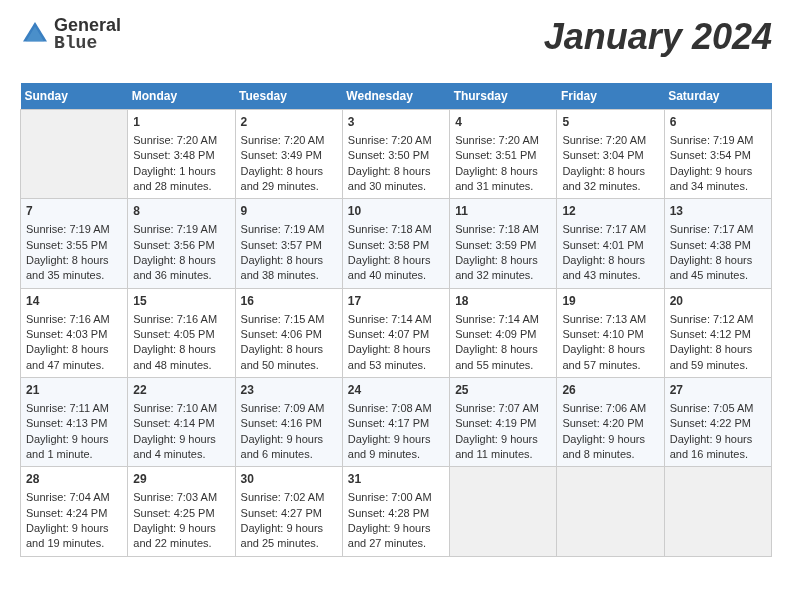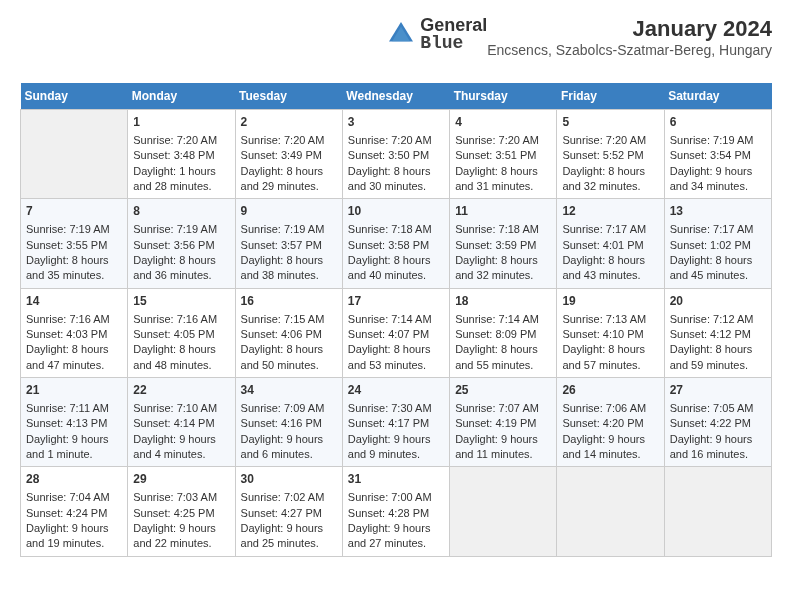--- a/index.html
+++ b/index.html
@@ -5,23 +5,24 @@
     * { box-sizing: border-box; margin: 0; padding: 0; }
     body {
       font-family: Arial, sans-serif;
       background: #fff;
       width: 792px;
       min-height: 612px;
       padding: 16px 20px;
     }
     .header {
       display: flex;
-      justify-content: flex-end;
+      justify-content: space-between;
       align-items: flex-start;
       margin-bottom: 10px;
+      gap: 40px;
     }
     .logo {
       display: flex;
       align-items: center;
       gap: 4px;
     }
     .logo-text {
       display: flex;
       flex-direction: column;
       font-size: 18px;
@@ -31,23 +32,24 @@
     .logo-general { color: #333; }
     .logo-blue { color: #404040; font-family: Liberation Mono, monospace; }
     .logo-icon {
       width: 30px;
       height: 30px;
     }
     .title-block {
       text-align: right;
     }
     .month-year {
-      font-size: 22px;
+      font-size: 36px;
       font-weight: bold;
       color: #333;
+      font-style: italic;
     }
     .location {
       font-size: 14px;
       color: #555;
     }
     table {
       width: 100%;
       border-collapse: collapse;
       font-size: 11px;
       margin-top: 25px;
@@ -94,21 +96,20 @@
       <polygon points="20,4 36,30 4,30" fill="#3a7fc1"></polygon>
       <polygon points="20,10 32,30 8,30" fill="#5a9fd4" opacity="0.5"></polygon>
     </svg>
     <div class="logo-text">
       <span class="logo-general">General</span>
       <span class="logo-blue">Blue</span>
     </div>
   </div>
   <div class="title-block">
     <div class="month-year">January 2024</div>
-    <div class="location">Encsencs, Szabolcs-Szatmar-Bereg, Hungary</div>
   </div>
 </div>
 
 <table>
   <thead>
     <tr>
     <th>Sunday</th>
         <th>Monday</th>
         <th>Tuesday</th>
         <th>Wednesday</th>
@@ -131,21 +132,21 @@
         <td><span class="day-num">3</span>
         <span>Sunrise: 7:20 AM</span><br>
         <span>Sunset: 3:50 PM</span><br>
         <span>Daylight: 8 hours and 30 minutes.</span></td>
         <td><span class="day-num">4</span>
         <span>Sunrise: 7:20 AM</span><br>
         <span>Sunset: 3:51 PM</span><br>
         <span>Daylight: 8 hours and 31 minutes.</span></td>
         <td><span class="day-num">5</span>
         <span>Sunrise: 7:20 AM</span><br>
-        <span>Sunset: 5:52 PM</span><br>
+        <span>Sunset: 3:04 PM</span><br>
         <span>Daylight: 8 hours and 32 minutes.</span></td>
         <td><span class="day-num">6</span>
         <span>Sunrise: 7:19 AM</span><br>
         <span>Sunset: 3:54 PM</span><br>
         <span>Daylight: 9 hours and 34 minutes.</span></td>
       </tr>
       <tr>
         <td><span class="day-num">7</span>
         <span>Sunrise: 7:19 AM</span><br>
         <span>Sunset: 3:55 PM</span><br>
@@ -165,21 +166,21 @@
         <td><span class="day-num">11</span>
         <span>Sunrise: 7:18 AM</span><br>
         <span>Sunset: 3:59 PM</span><br>
         <span>Daylight: 8 hours and 32 minutes.</span></td>
         <td><span class="day-num">12</span>
         <span>Sunrise: 7:17 AM</span><br>
         <span>Sunset: 4:01 PM</span><br>
         <span>Daylight: 8 hours and 43 minutes.</span></td>
         <td><span class="day-num">13</span>
         <span>Sunrise: 7:17 AM</span><br>
-        <span>Sunset: 1:02 PM</span><br>
+        <span>Sunset: 4:38 PM</span><br>
         <span>Daylight: 8 hours and 45 minutes.</span></td>
       </tr>
       <tr>
         <td><span class="day-num">14</span>
         <span>Sunrise: 7:16 AM</span><br>
         <span>Sunset: 4:03 PM</span><br>
         <span>Daylight: 8 hours and 47 minutes.</span></td>
         <td><span class="day-num">15</span>
         <span>Sunrise: 7:16 AM</span><br>
         <span>Sunset: 4:05 PM</span><br>
@@ -187,56 +188,56 @@
         <td><span class="day-num">16</span>
         <span>Sunrise: 7:15 AM</span><br>
         <span>Sunset: 4:06 PM</span><br>
         <span>Daylight: 8 hours and 50 minutes.</span></td>
         <td><span class="day-num">17</span>
         <span>Sunrise: 7:14 AM</span><br>
         <span>Sunset: 4:07 PM</span><br>
         <span>Daylight: 8 hours and 53 minutes.</span></td>
         <td><span class="day-num">18</span>
         <span>Sunrise: 7:14 AM</span><br>
-        <span>Sunset: 8:09 PM</span><br>
+        <span>Sunset: 4:09 PM</span><br>
         <span>Daylight: 8 hours and 55 minutes.</span></td>
         <td><span class="day-num">19</span>
         <span>Sunrise: 7:13 AM</span><br>
         <span>Sunset: 4:10 PM</span><br>
         <span>Daylight: 8 hours and 57 minutes.</span></td>
         <td><span class="day-num">20</span>
         <span>Sunrise: 7:12 AM</span><br>
         <span>Sunset: 4:12 PM</span><br>
         <span>Daylight: 8 hours and 59 minutes.</span></td>
       </tr>
       <tr>
         <td><span class="day-num">21</span>
         <span>Sunrise: 7:11 AM</span><br>
         <span>Sunset: 4:13 PM</span><br>
         <span>Daylight: 9 hours and 1 minute.</span></td>
         <td><span class="day-num">22</span>
         <span>Sunrise: 7:10 AM</span><br>
         <span>Sunset: 4:14 PM</span><br>
         <span>Daylight: 9 hours and 4 minutes.</span></td>
-        <td><span class="day-num">34</span>
+        <td><span class="day-num">23</span>
         <span>Sunrise: 7:09 AM</span><br>
         <span>Sunset: 4:16 PM</span><br>
         <span>Daylight: 9 hours and 6 minutes.</span></td>
         <td><span class="day-num">24</span>
-        <span>Sunrise: 7:30 AM</span><br>
+        <span>Sunrise: 7:08 AM</span><br>
         <span>Sunset: 4:17 PM</span><br>
         <span>Daylight: 9 hours and 9 minutes.</span></td>
         <td><span class="day-num">25</span>
         <span>Sunrise: 7:07 AM</span><br>
         <span>Sunset: 4:19 PM</span><br>
         <span>Daylight: 9 hours and 11 minutes.</span></td>
         <td><span class="day-num">26</span>
         <span>Sunrise: 7:06 AM</span><br>
         <span>Sunset: 4:20 PM</span><br>
-        <span>Daylight: 9 hours and 14 minutes.</span></td>
+        <span>Daylight: 9 hours and 8 minutes.</span></td>
         <td><span class="day-num">27</span>
         <span>Sunrise: 7:05 AM</span><br>
         <span>Sunset: 4:22 PM</span><br>
         <span>Daylight: 9 hours and 16 minutes.</span></td>
       </tr>
       <tr>
         <td><span class="day-num">28</span>
         <span>Sunrise: 7:04 AM</span><br>
         <span>Sunset: 4:24 PM</span><br>
         <span>Daylight: 9 hours and 19 minutes.</span></td>

